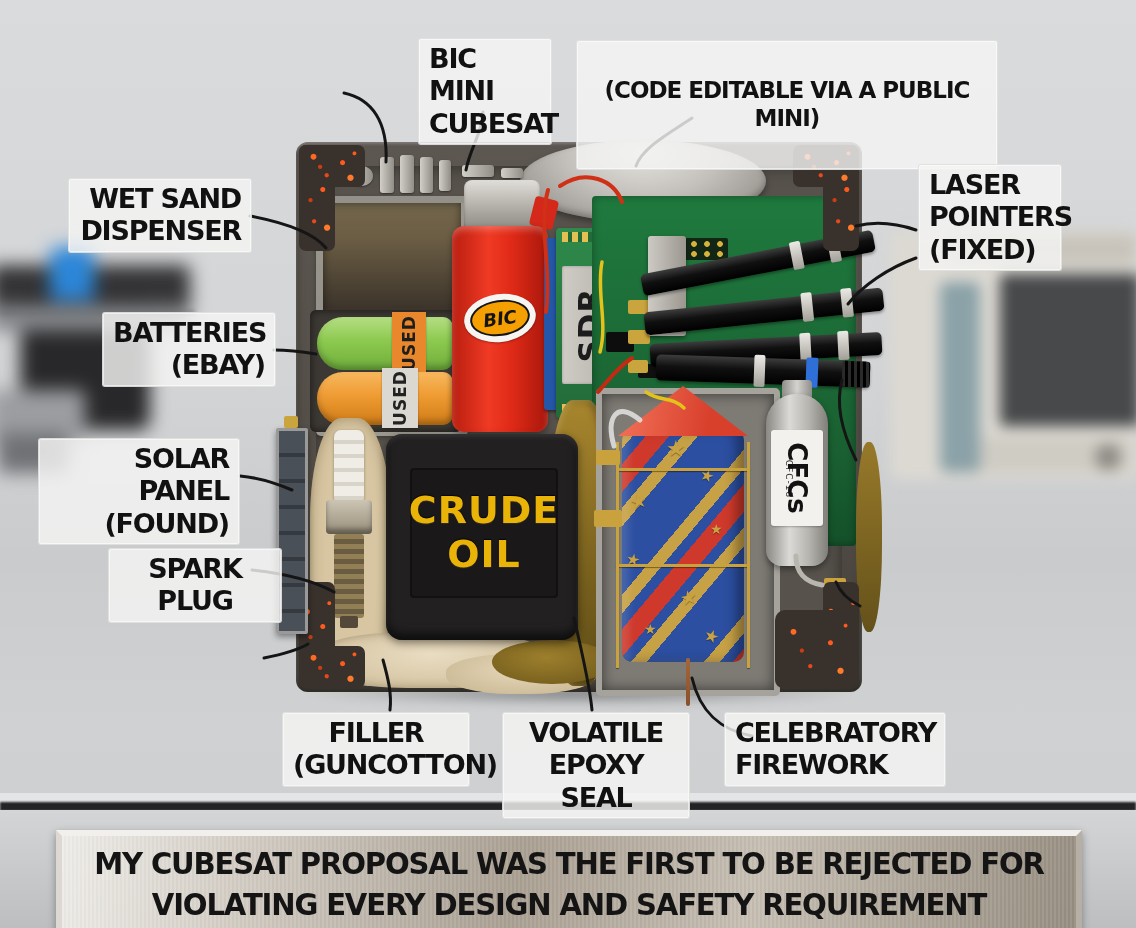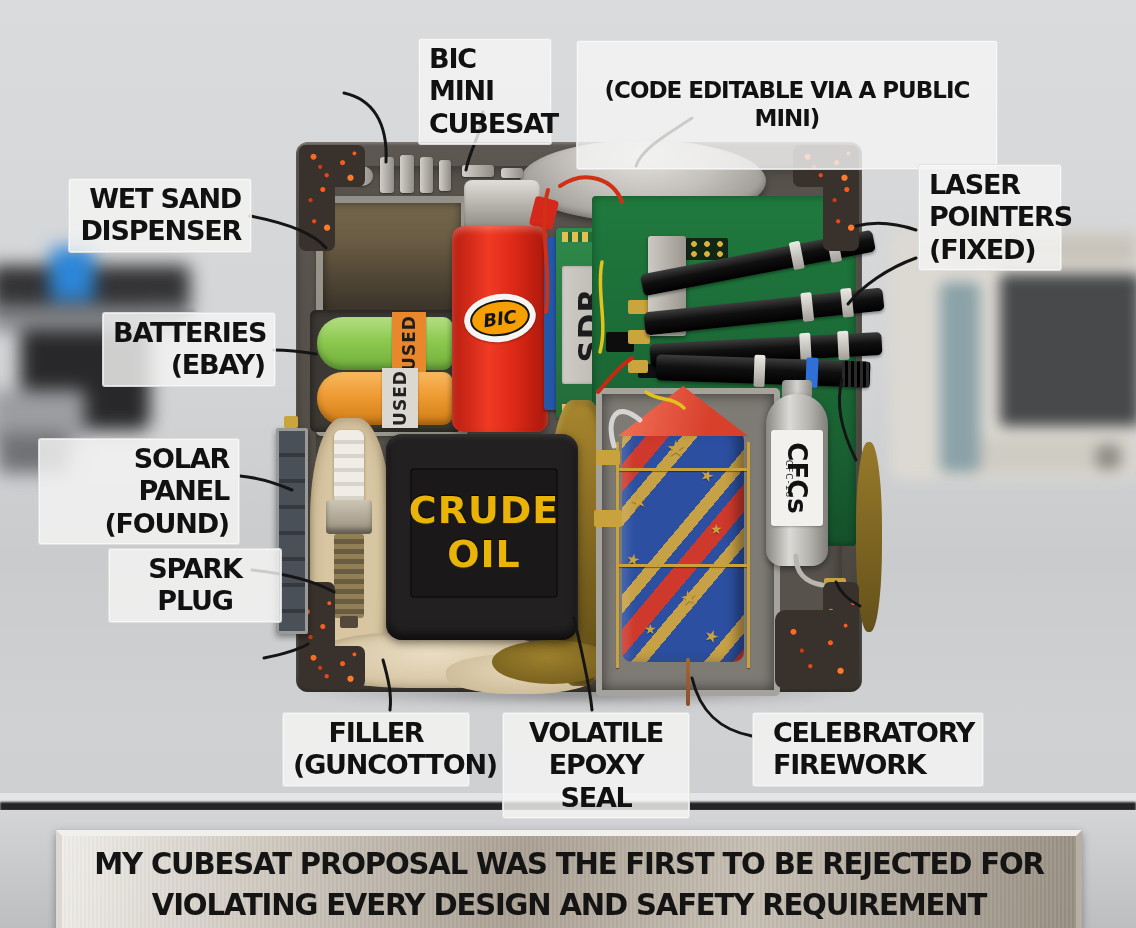--- a/index.html
+++ b/index.html
@@ -245,21 +245,21 @@
   <div class="lbl t-right" style="left:38px;top:438px;width:180px;">SOLAR PANEL
 (FOUND)</div>
   <div class="lbl t-center" style="left:92px;top:548px;width:152px;margin-left:16px;">SPARK PLUG</div>
   <div class="lbl t-left" style="left:918px;top:164px;width:122px;">LASER
 POINTERS
 (FIXED)</div>
   <div class="lbl t-center" style="left:282px;top:712px;width:166px;">FILLER
 (GUNCOTTON)</div>
   <div class="lbl t-center" style="left:502px;top:712px;width:166px;">VOLATILE
 EPOXY SEAL</div>
-  <div class="lbl t-left" style="left:752px;top:712px;width:200px;padding-left:20px;">CELEBRATORY
+  <div class="lbl t-left" style="left:724px;top:712px;width:200px;padding-left:10px;">CELEBRATORY
 FIREWORK</div>
 
   <div class="abs" style="left:56px;top:830px;width:1014px;height:98px;
        border-style:solid;border-width:6px;border-color:#f2f0ed #b5afa6 #8e877c #ddd9d2;
        background:linear-gradient(100deg,#efede9 0%,#d2ccc3 18%,#a99f92 45%,#c6beb2 68%,#968d80 100%);
        box-shadow:0 3px 8px rgba(0,0,0,.35);">
     <div class="abs" style="left:0;top:0;width:100%;height:100%;background:repeating-linear-gradient(90deg,rgba(255,255,255,.07) 0 2px,rgba(0,0,0,.02) 2px 4px);"></div>
     <div style="position:relative;margin-top:8px;text-align:center;white-space:pre-line;color:#141414;
                 font-size:30px;font-weight:bold;letter-spacing:-1.2px;line-height:1.35;transform:scaleX(.97);">MY CUBESAT PROPOSAL WAS THE FIRST TO BE REJECTED FOR
 VIOLATING EVERY DESIGN AND SAFETY REQUIREMENT SIMULTANEOUSLY.</div>

